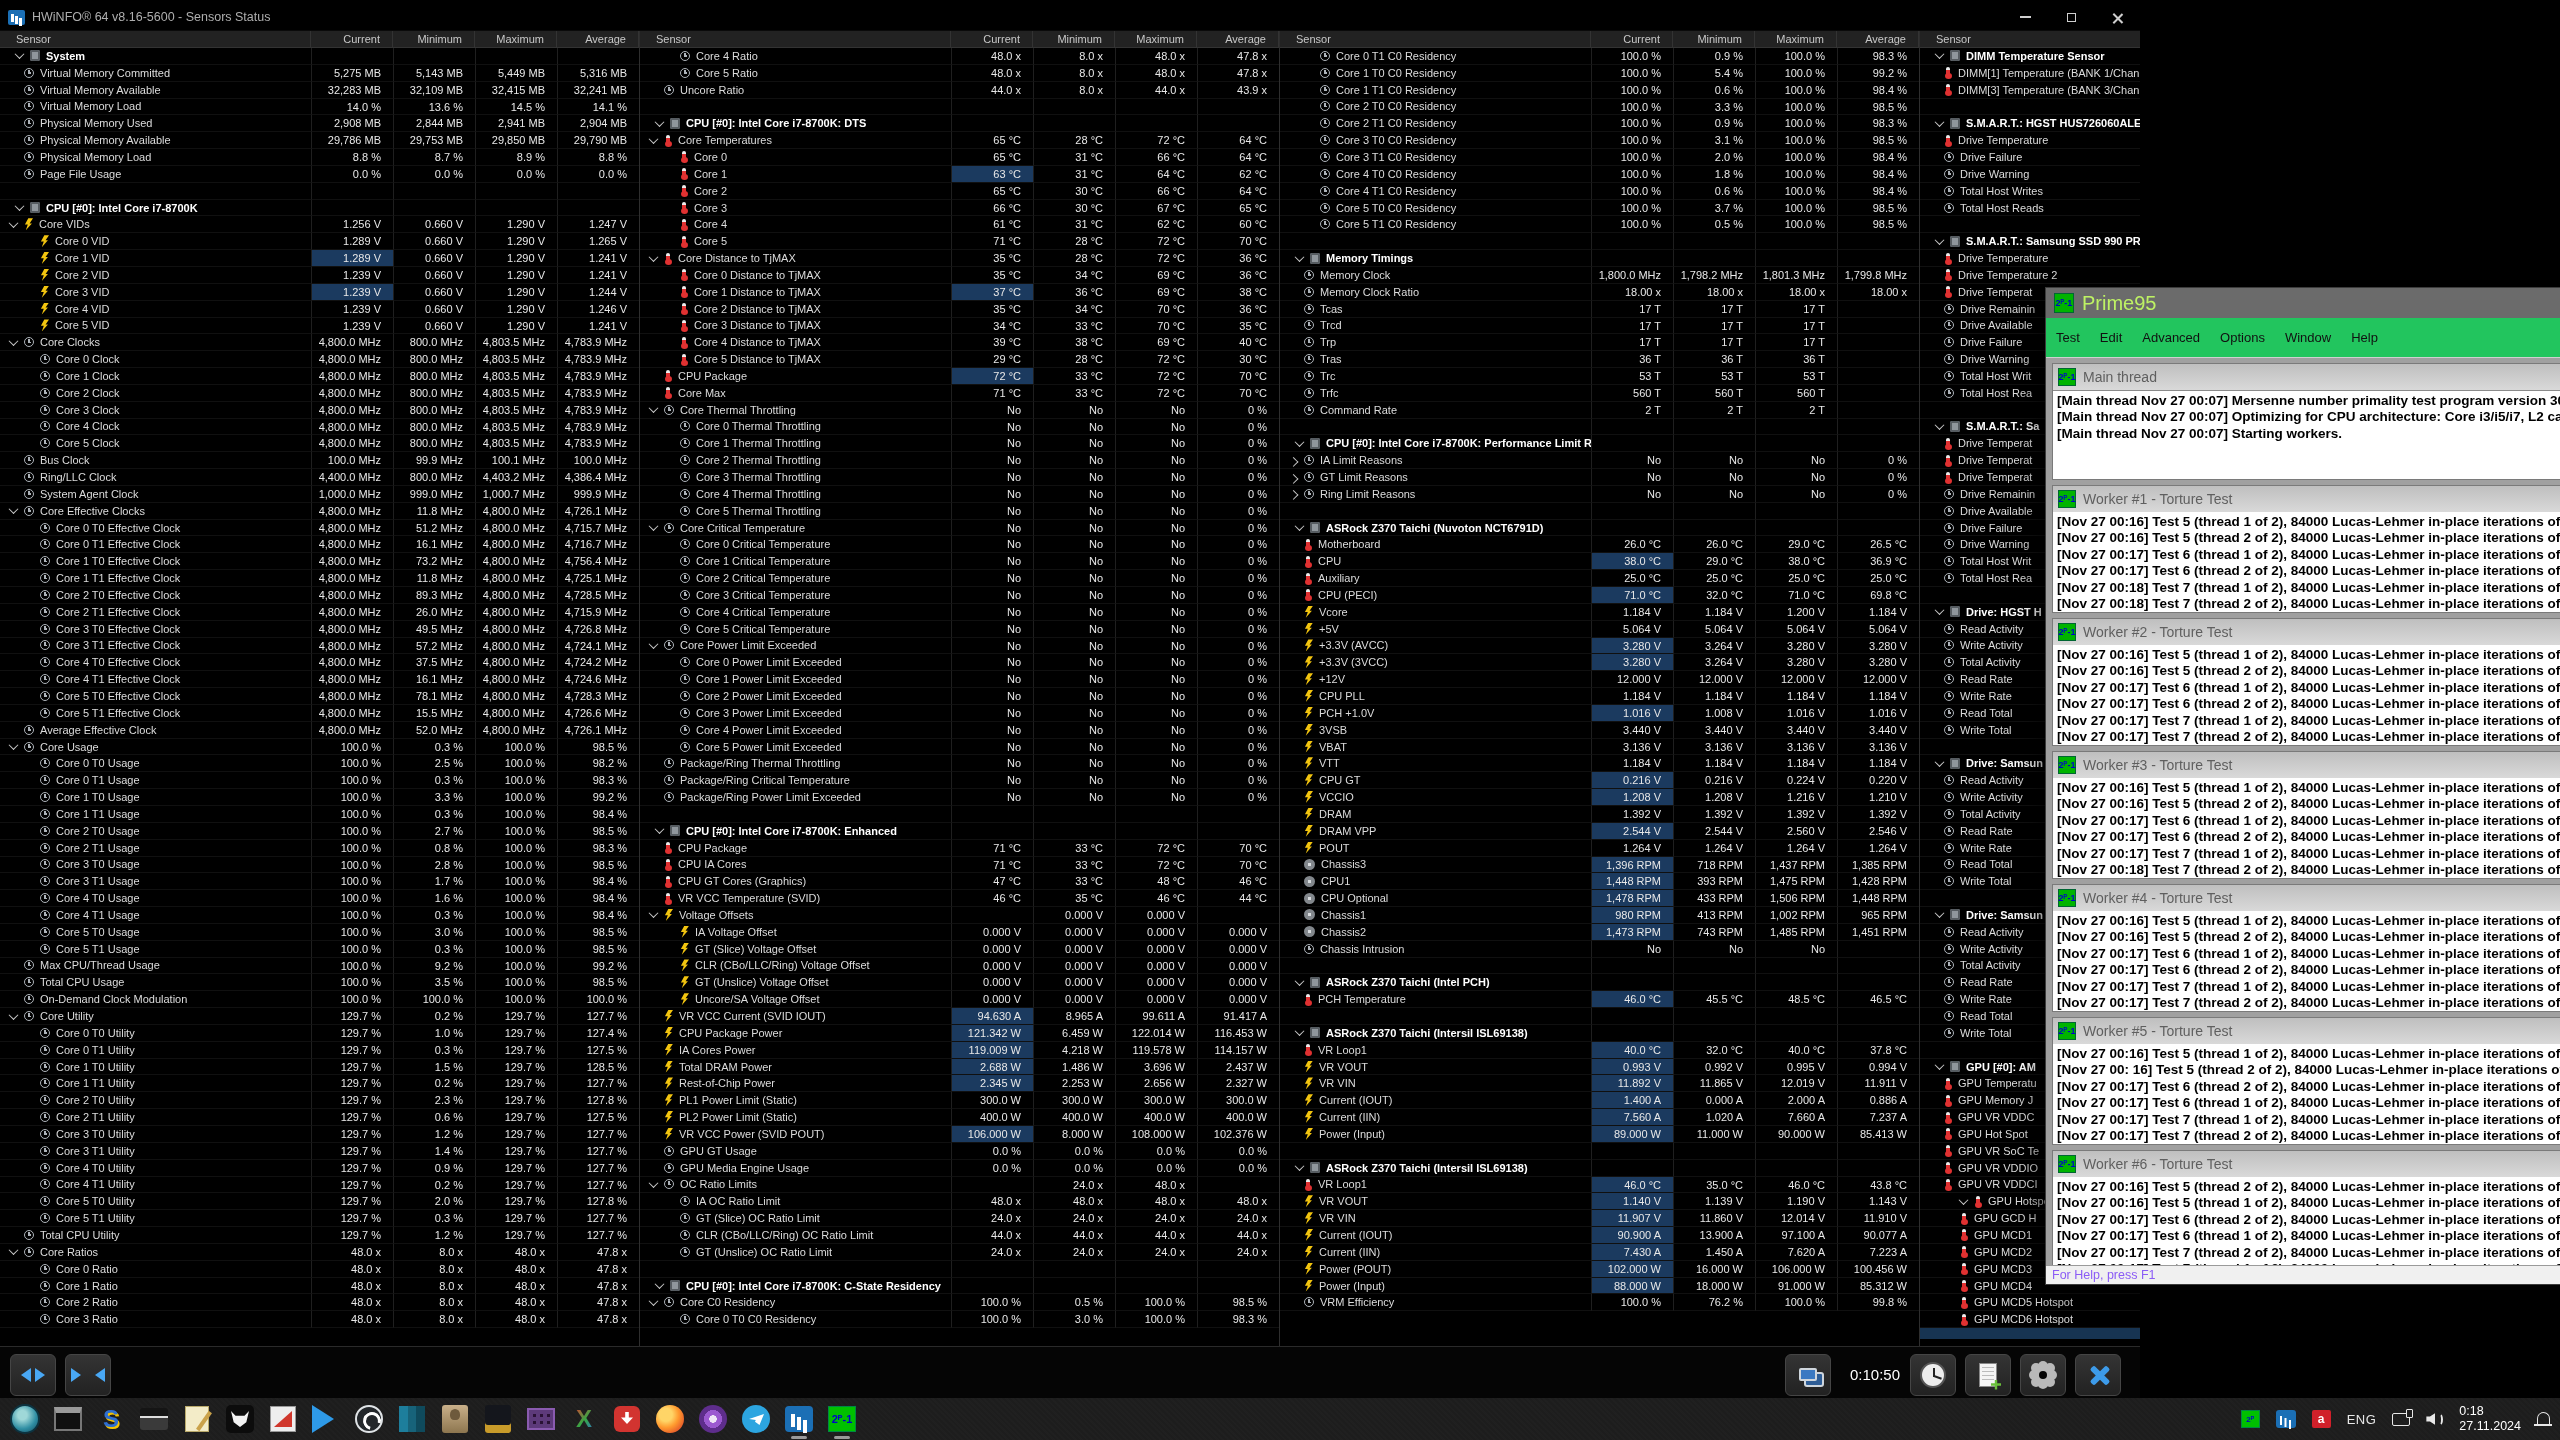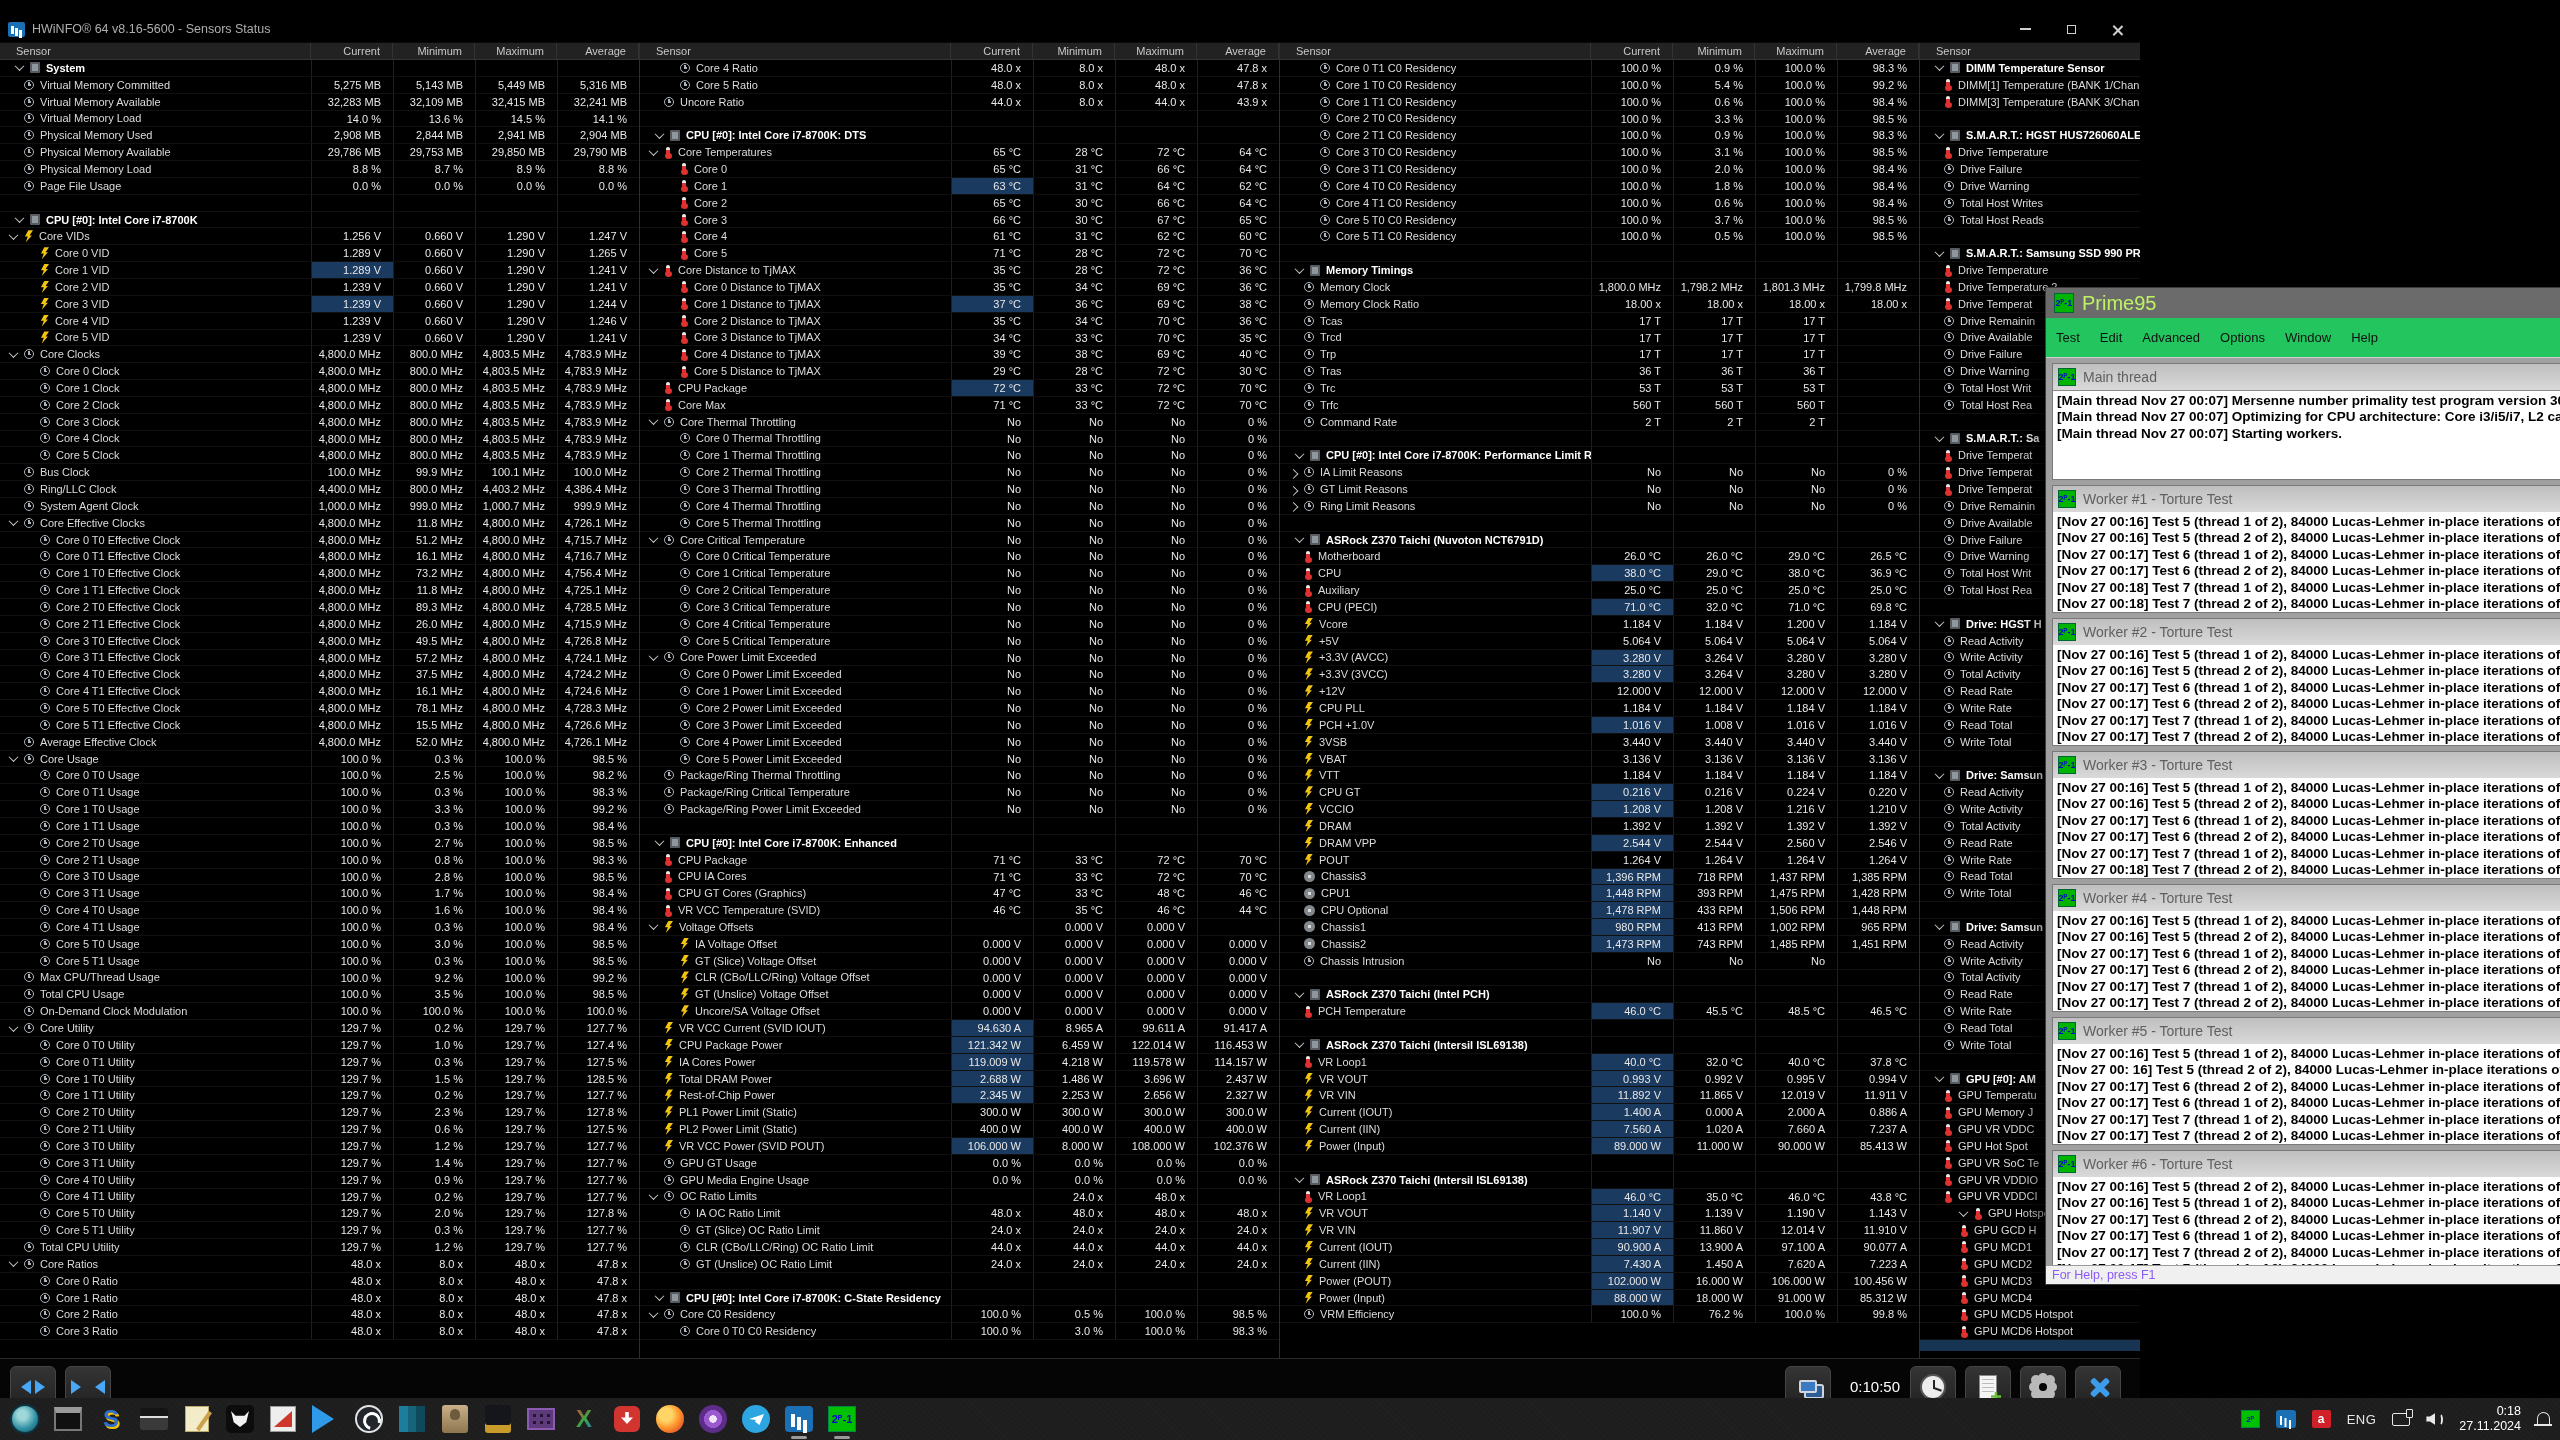--- a/index.html
+++ b/index.html
@@ -1,20 +1,20 @@
 <!DOCTYPE html>
 <html><head>
 <meta charset="utf-8">
 <style>
   *{box-sizing:border-box;margin:0;padding:0}
   html,body{width:2560px;height:1440px;overflow:hidden;background:#000;font-family:"Liberation Sans",sans-serif}
   .screen{position:relative;width:2560px;height:1440px;background:#000}
 
   
-  .hwin{position:absolute;left:0;top:16px;width:2140px;height:1398px;background:#000;display:flex;flex-direction:column}
+  .hwin{position:absolute;left:0;top:4px;width:2140px;height:1398px;background:#000;display:flex;flex-direction:column}
   .titlebar{height:27px;background:#000;display:flex;align-items:center;border-bottom:1px solid #0a0a0a;flex:none}
   .appic{width:17px;height:15px;background:#1b6fb5;border-radius:2px;margin:0 7px 0 8px;position:relative;flex:none}
   .appic::before{content:"";position:absolute;left:3px;bottom:3px;width:2.5px;height:8px;background:#fff;box-shadow:4px 2px 0 #fff,8px 4px 0 #fff}
   .wtitle{color:#aeaeae;font-size:12.5px}
   .wcx{margin-left:auto;display:flex;height:100%}
   .wcb{width:46px;height:100%;display:flex;align-items:center;justify-content:center;color:#cfcfcf}
   .glyph-min{width:11px;height:1.5px;background:#cfcfcf}
   .glyph-res{width:9px;height:9px;border:1.5px solid #cfcfcf;position:relative}
   .glyph-cls{position:relative;width:11px;height:11px}
   .glyph-cls::before,.glyph-cls::after{content:"";position:absolute;left:5px;top:0;width:1.5px;height:13px;background:#cfcfcf}
@@ -125,21 +125,21 @@
   .tri{margin-left:16px;display:flex;align-items:center;justify-content:center;position:relative}
   .i-p95mini{width:19px;height:18px;background:#00c000;border:1px solid #084;color:#0000cc;font-weight:bold;font-size:8px;display:flex;align-items:center;justify-content:center}
   .i-hwmini{width:20px;height:18px;background:#1b6fb5;border-radius:3px;position:relative}
   .i-hwmini::after{content:"";position:absolute;left:4px;bottom:3px;width:2.5px;height:9px;background:#fff;box-shadow:4.5px 2px 0 #fff,9px 4px 0 #fff}
   .i-amd{width:19px;height:18px;background:#d0202a;color:#fff;font-size:12px;font-weight:bold;display:flex;align-items:center;justify-content:center;border-radius:2px}
   .lang{color:#e8e8e8;font-size:13px;letter-spacing:.5px}
   .i-net{width:18px;height:13px;border:1.5px solid #e8e8e8;border-radius:2px;position:relative}
   .i-net::after{content:"";position:absolute;right:-4px;top:-5px;width:5px;height:7px;border:1.5px solid #e8e8e8;border-radius:1px;background:#1d1d1d}
   .i-vol{width:9px;height:12px;background:#e8e8e8;clip-path:polygon(0 30%,40% 30%,100% 0,100% 100%,40% 70%,0 70%)}
   .i-vol2{width:7px;height:13px;border:2px solid transparent;border-right:2px solid #e8e8e8;border-radius:50%;margin-left:1px}
-  .clocktxt{color:#fff;font-size:12.5px;text-align:right;line-height:15px}
+  .clocktxt{color:#fff;font-size:12.5px;text-align:left;line-height:15px}
   .i-bell{width:13px;height:12px;border:1.5px solid #e8e8e8;border-bottom:none;border-radius:7px 7px 0 0;position:relative;margin-top:-3px}
   .i-bell::after{content:"";position:absolute;left:-4px;bottom:-2px;width:18px;height:1.5px;background:#e8e8e8}
 </style>
 </head>
 <body>
 
 <div class="screen">
 
   <div class="hwin">
     <div class="titlebar">

